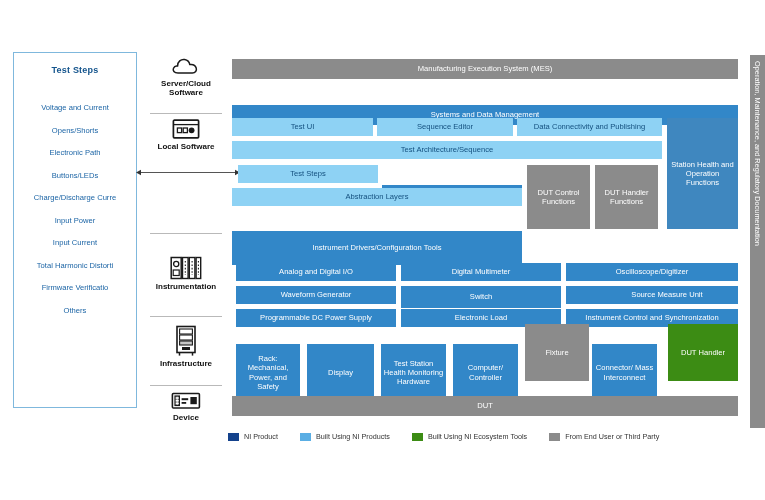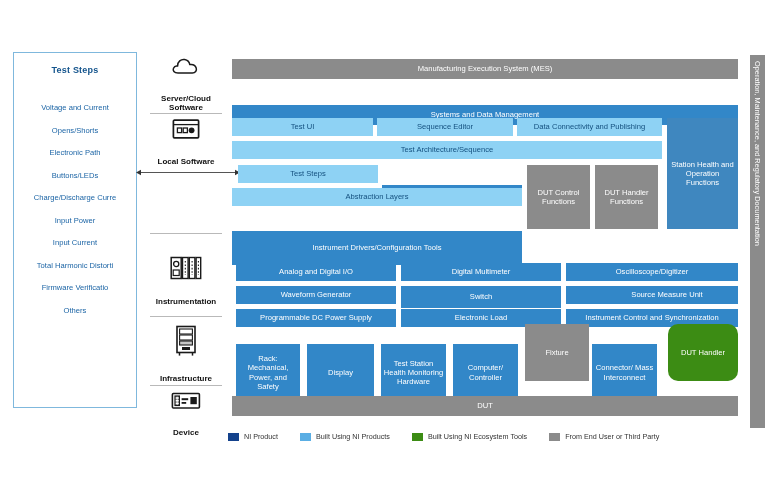--- a/index.html
+++ b/index.html
@@ -23,35 +23,35 @@
     margin-top:28px;width:100%;display:flex;flex-direction:column;align-items:center;
   }
   #test-steps-panel .ts-item{
     font-size:7.6px;color:#1b64a5;margin-bottom:13.5px;white-space:nowrap;
   }
 
   
   #panel-connector{position:absolute;left:136px;top:168px;width:104px;height:9px;}
 
   
-  .cat{position:absolute;width:76px;display:flex;flex-direction:column;align-items:center;gap:15px;}
+  .cat{position:absolute;width:76px;display:flex;flex-direction:column;align-items:center;}
   .cat .cat-label{font-size:8px;font-weight:bold;color:#111;text-align:center;line-height:1.12;margin-top:3px;}
   .cat-rule{position:absolute;background:#b9b9b9;height:1px;width:72px;left:150px;}
 
   
   .blk{
     position:absolute;box-sizing:border-box;
     display:flex;align-items:center;justify-content:center;text-align:center;
     color:#ffffff;font-size:7.6px;line-height:1.22;padding:1px 2px;
   }
   .gray{background:#8b8b8b;}
   .blue{background:#3287c8;margin-top:20px;}
   .lblue{background:#8ed2f4;color:#14507f;}
   .dblue{background:#3f87bf;}
-  .green{background:#3c8c14;border-radius:10px;}
+  .green{background:#3c8c14;}
 
   
   #doc-bar{
     position:absolute;left:750px;top:55px;width:15px;height:373px;background:#8b8b8b;
   }
   #doc-bar span{
     display:block;white-space:nowrap;color:#fff;font-size:7.4px;
     transform:rotate(90deg);transform-origin:left top;
     position:absolute;left:11.5px;top:6px;
   }

